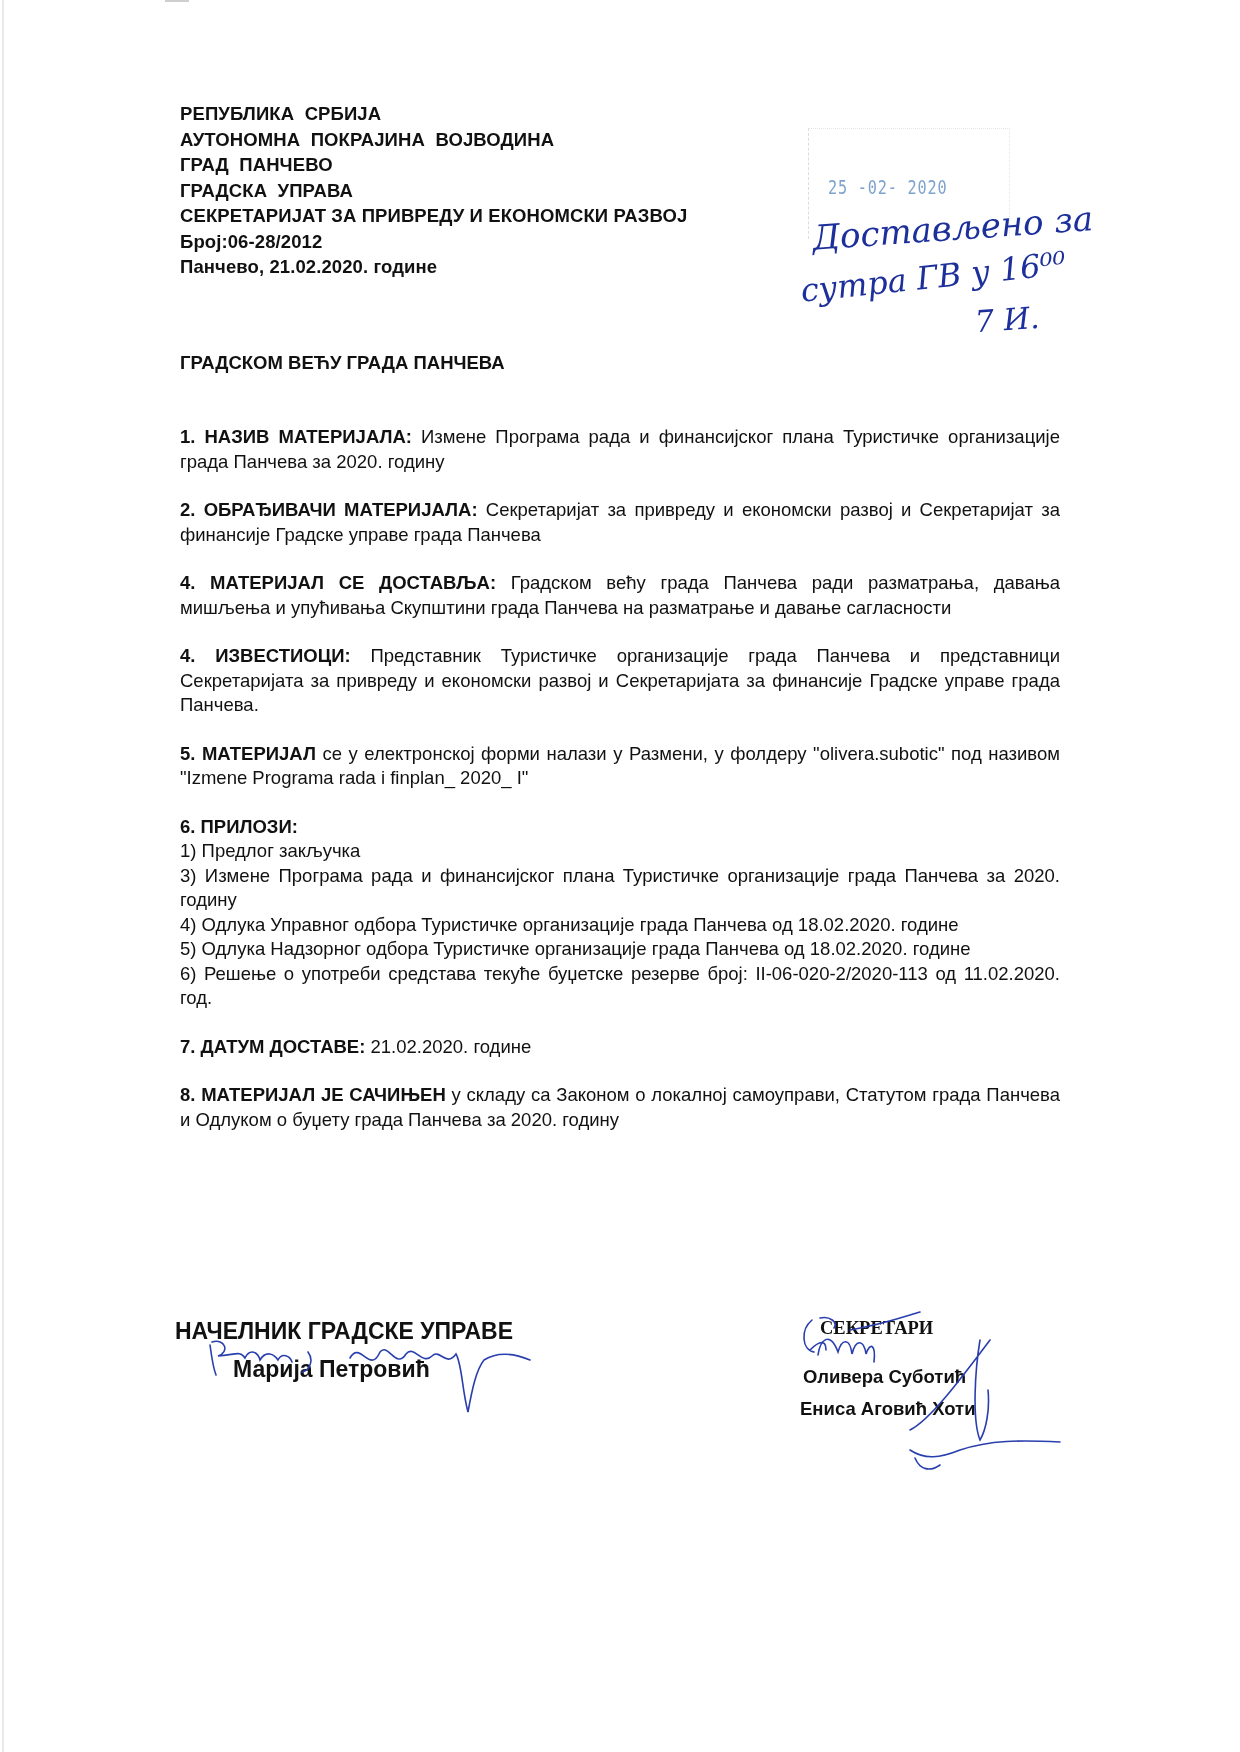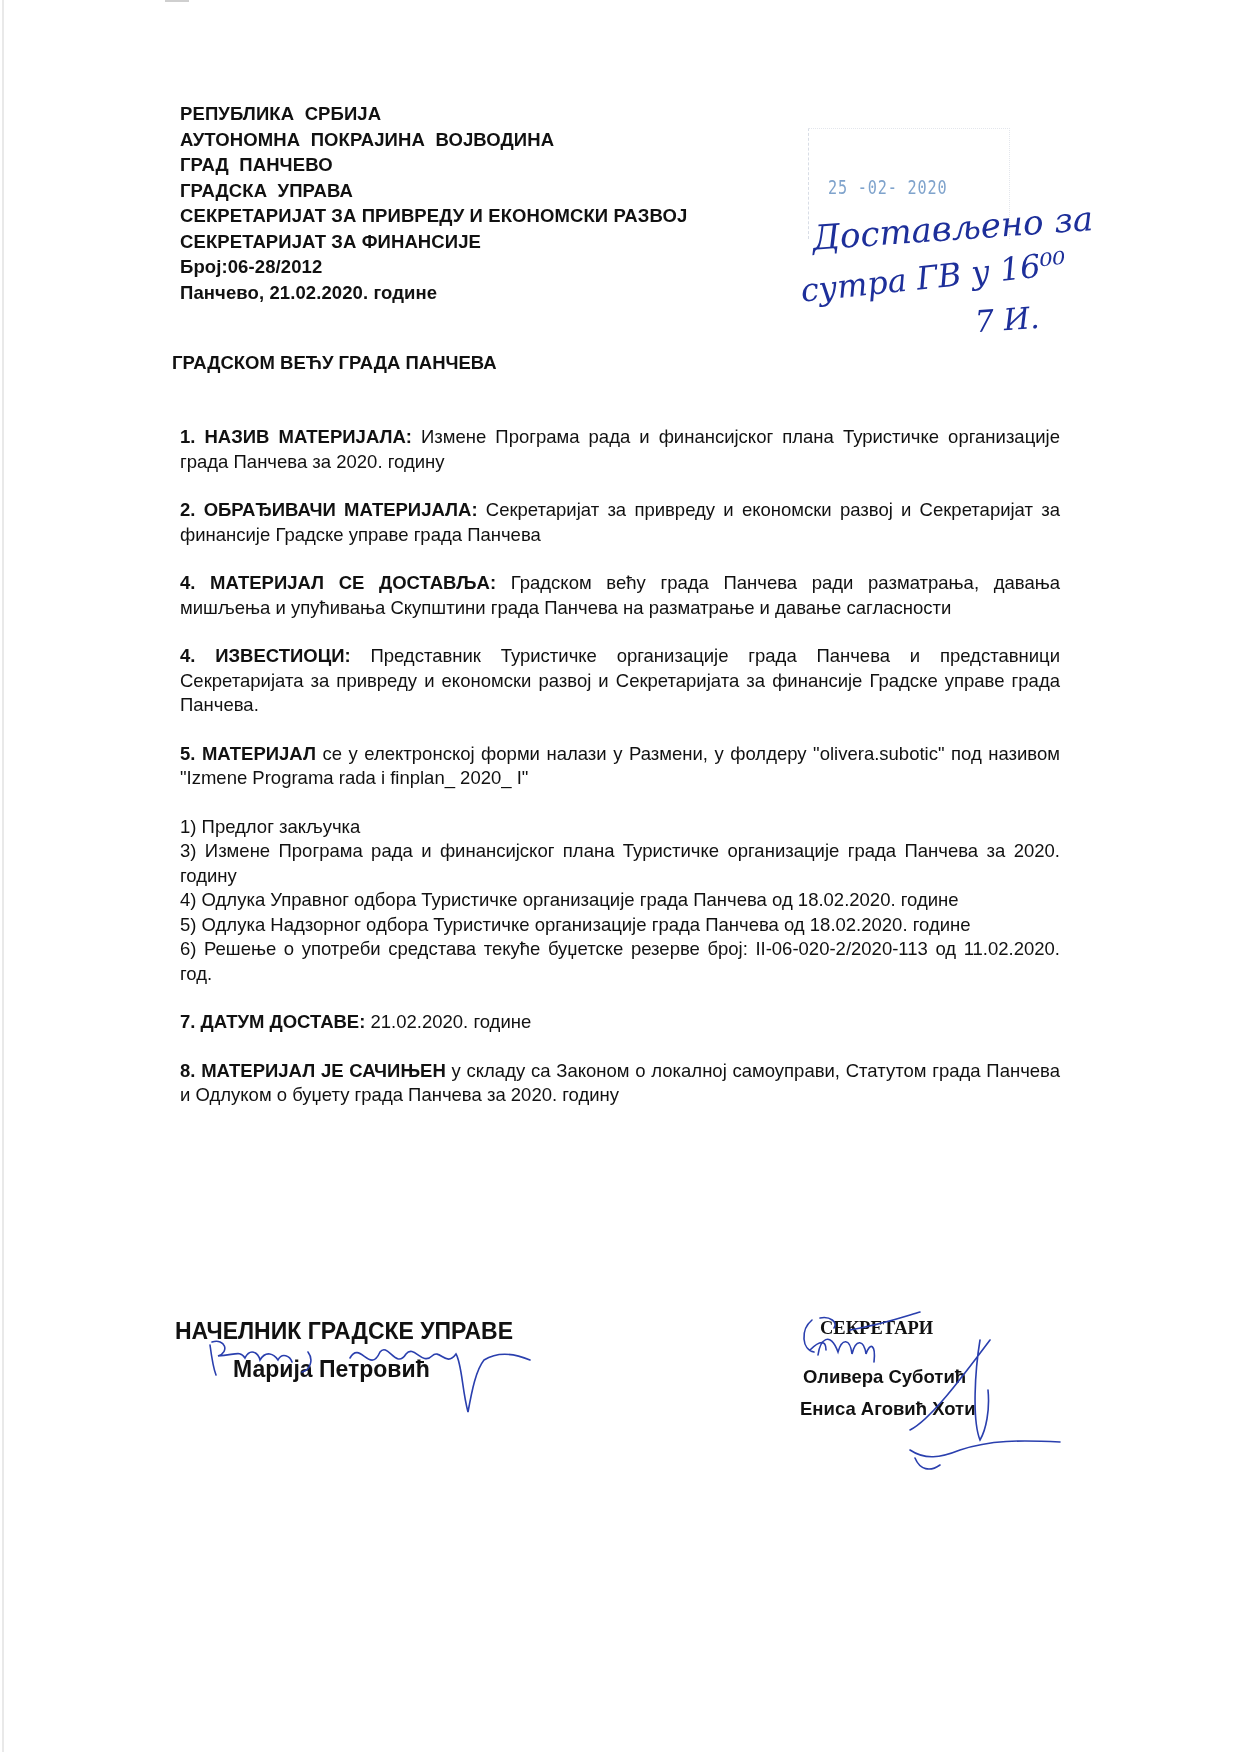--- a/index.html
+++ b/index.html
@@ -71,21 +71,21 @@
       font-family: "DejaVu Serif", serif;
       font-style: italic;
       color: #1d2f9a;
     }
     .hw1 { left: 812px; top: 208px; font-size: 34px; transform: rotate(-4deg); }
     .hw2 { left: 800px; top: 258px; font-size: 32px; transform: rotate(-6deg); }
     .hw3 { left: 975px; top: 302px; font-size: 30px; transform: rotate(-4deg); }
 
     .addressee {
       position: absolute;
-      left: 172px;
+      left: 180px;
       top: 352px;
       font-weight: bold;
       font-size: 18.5px;
     }
 
     .body {
       position: absolute;
       left: 180px;
       top: 425px;
       width: 880px;
@@ -138,21 +138,20 @@
 <div class="page">
   <div class="edge-mark"></div>
   <div class="corner-mark"></div>
 
   <div class="header">
     <div>РЕПУБЛИКА  СРБИЈА</div>
     <div>АУТОНОМНА  ПОКРАЈИНА  ВОЈВОДИНА</div>
     <div>ГРАД  ПАНЧЕВО</div>
     <div>ГРАДСКА  УПРАВА</div>
     <div>СЕКРЕТАРИЈАТ ЗА ПРИВРЕДУ И ЕКОНОМСКИ РАЗВОЈ</div>
-    <div>СЕКРЕТАРИЈАТ ЗА ФИНАНСИЈЕ</div>
     <div>Број:06-28/2012</div>
     <div>Панчево, 21.02.2020. године</div>
   </div>
 
   <div class="stamp"></div>
   <div class="stamp-date">25 -02- 2020</div>
   <div class="handwriting hw1">Достављено за</div>
   <div class="handwriting hw2">сутра ГВ у 16⁰⁰</div>
   <div class="handwriting hw3">7 И.</div>
 
@@ -169,20 +168,21 @@
       <span class="lbl">4. МАТЕРИЈАЛ СЕ ДОСТАВЉА:</span><span> Градском већу града Панчева ради разматрања, давања мишљења и упућивања Скупштини града Панчева на разматрање и давање сагласности</span>
     </div>
     <div class="section">
       <span class="lbl">4.  ИЗВЕСТИОЦИ:</span><span> Представник Туристичке организације града Панчева и представници  Секретаријата за привреду и економски развој и Секретаријата за финансије Градске управе града Панчева.</span>
     </div>
     <div class="section">
       <span class="lbl">5. МАТЕРИЈАЛ</span><span> се у електронској форми налази у Размени, у фолдеру "olivera.subotic" под називом  "Izmene Programa rada i finplan_ 2020_ I"</span>
     </div>
 
     <div class="section">
+      <div class="attach-title">6.  ПРИЛОЗИ:</div>
       <div class="attach-item">1)  Предлог закључка</div>
       <div class="attach-item">3) Измене Програма рада и финансијског плана Туристичке организације града Панчева за 2020. годину</div>
       <div class="attach-item">4) Одлука Управног одбора Туристичке организације града Панчева од 18.02.2020. године</div>
       <div class="attach-item">5) Одлука Надзорног одбора Туристичке организације града Панчева од 18.02.2020. године</div>
       <div class="attach-item">6) Решење о употреби средстава текуће буџетске резерве број: II-06-020-2/2020-113 од 11.02.2020. год.</div>
     </div>
 
     <div class="section">
       <span class="lbl">7. ДАТУМ ДОСТАВЕ:</span><span> 21.02.2020. године</span>
     </div>

